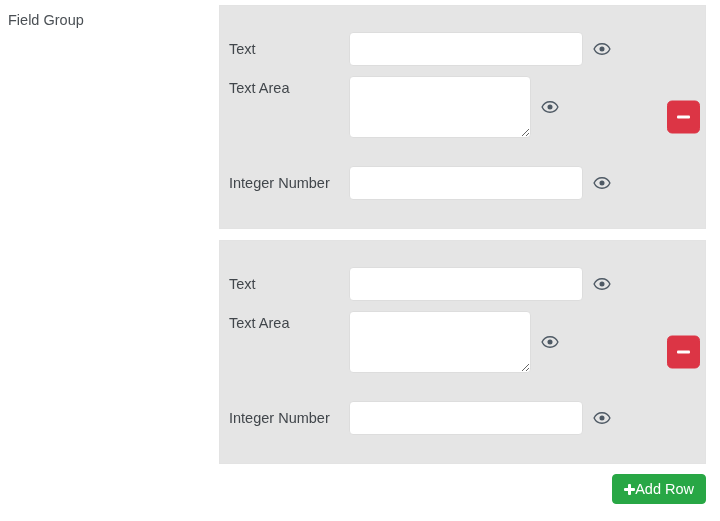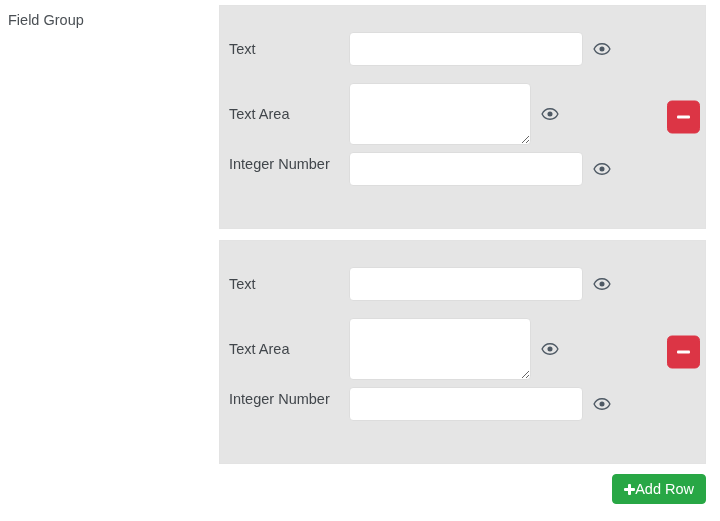--- a/index.html
+++ b/index.html
@@ -50,22 +50,22 @@
   .panel + .panel { margin-top: 11px; }
 
   
   .field-row {
     display: flex;
     align-items: flex-start;
     padding: 0 0 0 9px;
     position: relative;
   }
   .field-row.r-text      { height: 54px; align-items: center; }
-  .field-row.r-textarea  { height: 76px; align-items: center; }
-  .field-row.r-number    { height: 62px; }
+  .field-row.r-textarea  { height: 76px; }
+  .field-row.r-number    { height: 62px; align-items: center; }
 
   .field-label {
     width: 120px;
     flex: 0 0 120px;
     font-size: 14.5px;
     line-height: 24px;
     color: #41464b;
     padding-right: 8px;
   }
 

